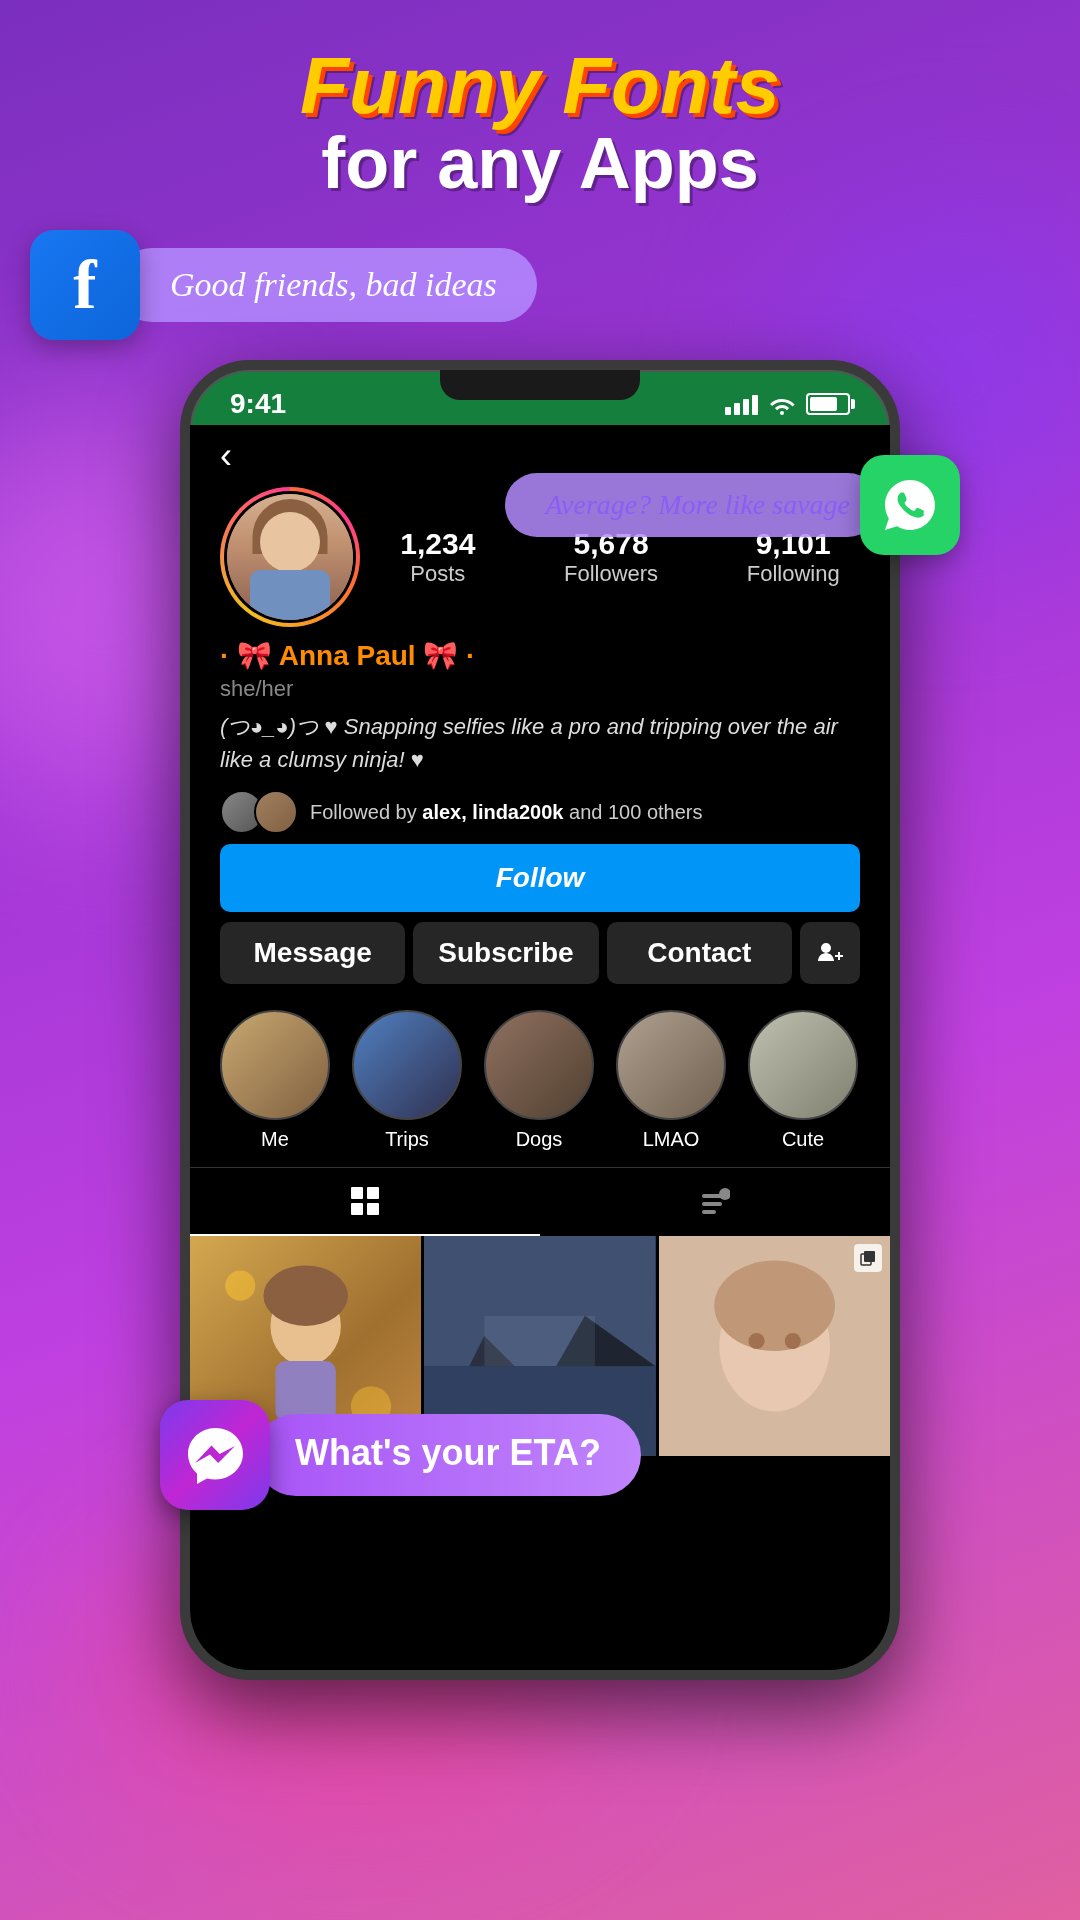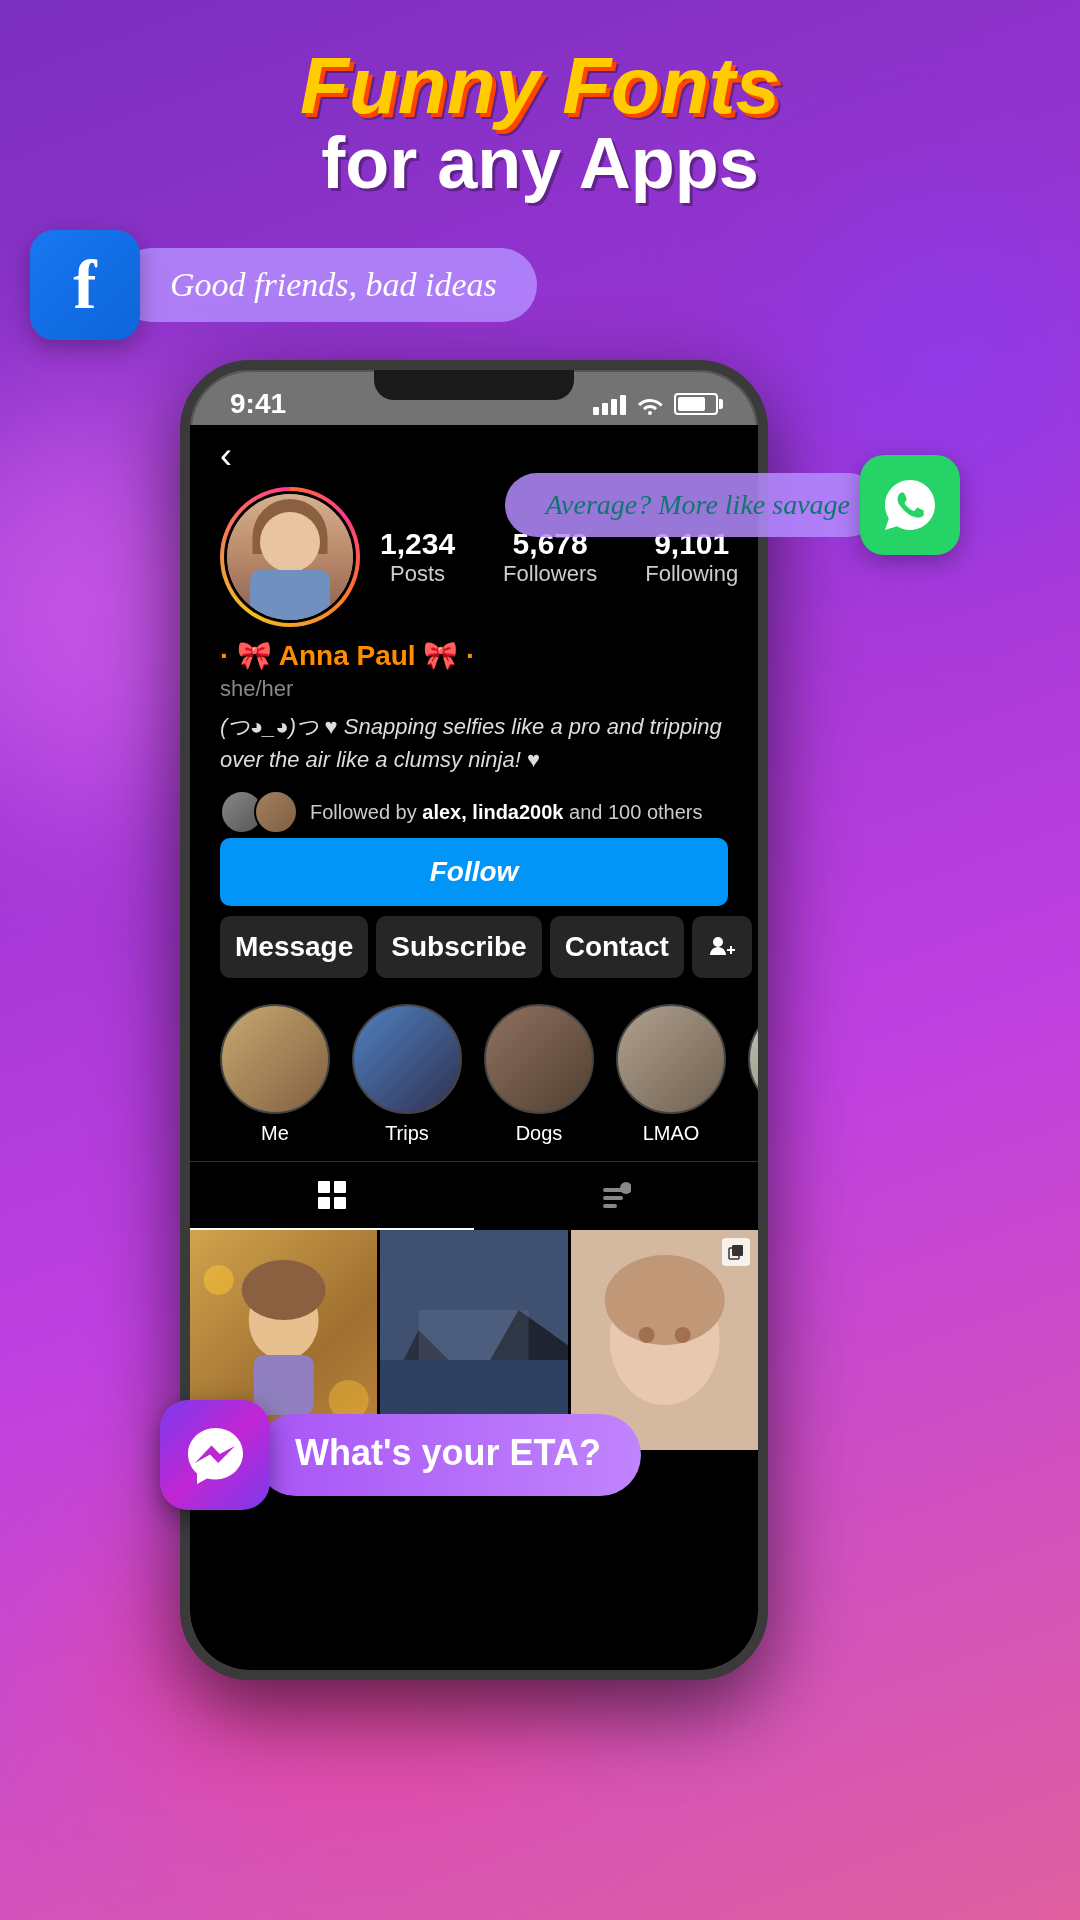--- a/index.html
+++ b/index.html
@@ -102,23 +102,23 @@
     
     .phone-wrapper {
       position: absolute;
       top: 360px;
       left: 50%;
       transform: translateX(-50%);
       width: 720px;
       height: 1320px;
     }
     .phone-frame {
-      width: 588px;
+      width: 720px;
       height: 1320px;
-      background: #737373;
+      background: #15803d;
       border-radius: 70px;
       border: 10px solid #3a3a3a;
       box-shadow: 0 30px 80px rgba(0,0,0,0.6), inset 0 0 0 2px #555;
       overflow: hidden;
       position: relative;
     }
     .phone-notch {
       position: absolute;
       top: 0; left: 50%;
       transform: translateX(-50%);
@@ -199,21 +199,21 @@
       display: flex;
       align-items: center;
       gap: 0;
       z-index: 20;
     }
     .wa-text-bubble {
       background: rgba(180, 140, 255, 0.85);
       border-radius: 50px;
       padding: 16px 30px 16px 40px;
       font-size: 28px;
-      color: #0f766e;
+      color: #8b5cf6;
       font-style: italic;
       font-family: Georgia, serif;
       white-space: nowrap;
       margin-right: -20px;
     }
     .wa-icon {
       width: 100px;
       height: 100px;
       border-radius: 24px;
       background: #25d366;
@@ -381,21 +381,21 @@
     
     .follow-btn {
       width: 100%;
       background: #0095f6;
       border: none;
       border-radius: 10px;
       padding: 18px;
       font-size: 28px;
       font-weight: 700;
       color: white;
-      margin-top: 4px;
+      margin-top: 10px;
       cursor: pointer;
       font-style: italic;
     }
     .action-buttons {
       display: flex;
       gap: 8px;
       margin-top: 10px;
     }
     .action-btn {
       flex: 1;

